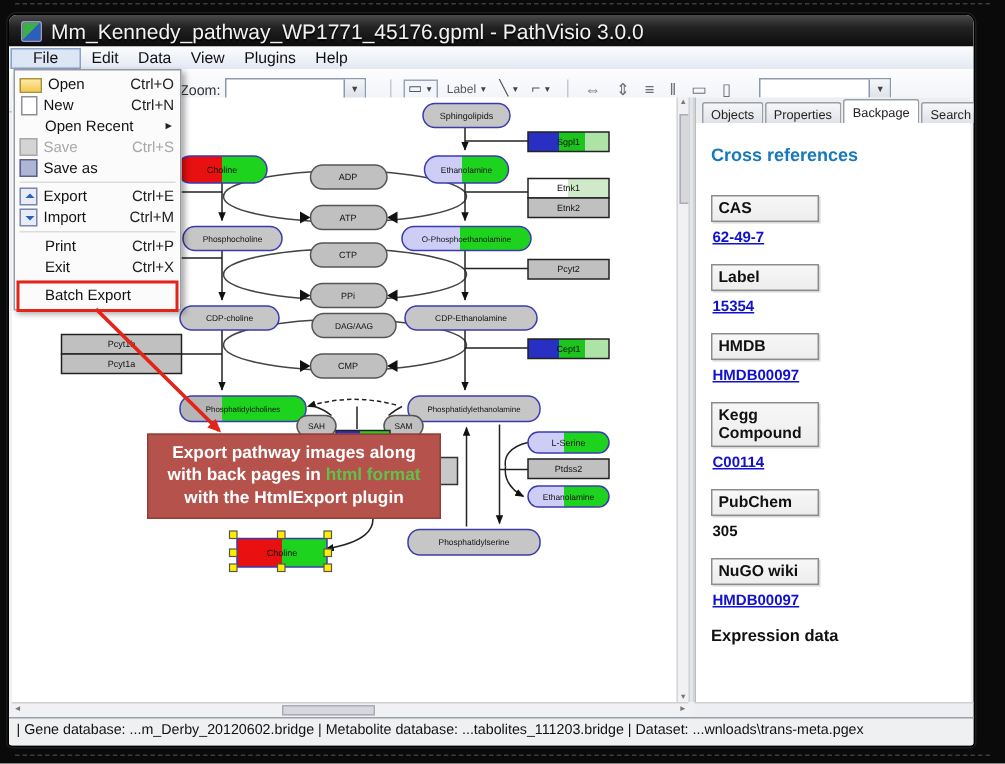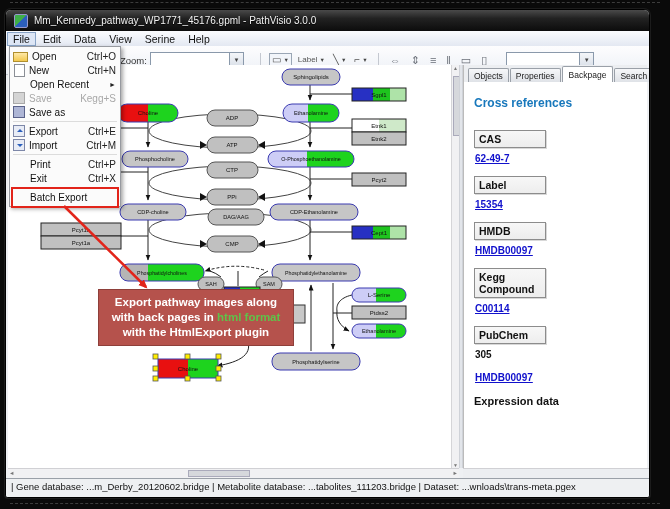--- a/index.html
+++ b/index.html
@@ -8,27 +8,27 @@
   .deco{position:absolute;left:10px;right:10px;height:0;border-top:1px dashed #3c3c3c;}
   .window{position:absolute;left:5px;top:9px;width:643px;height:487px;background:#eef0f3;
           border:1px solid #000;border-radius:6px 6px 3px 3px;overflow:hidden;
           box-shadow:0 0 0 1px #1c1c1c;}
   
   .titlebar{position:absolute;left:0;top:0;right:0;height:21px;
             background:linear-gradient(#4a4a4a,#222 40%,#0c0c0c);display:flex;align-items:center;}
   .appicon{width:12px;height:12px;margin:0 6px 0 8px;border-radius:2px;
            background:linear-gradient(135deg,#3fae49 0 50%,#2b5fbc 50% 100%);
            border:1px solid #99c;}
-  .titletext{color:#f2f2f2;font-size:10px;text-shadow:0 1px 1px #000;}
+  .titletext{color:#f2f2f2;font-size:14px;text-shadow:0 1px 1px #000;}
   
   .menubar{position:absolute;left:0;top:21px;right:0;height:15px;
            background:linear-gradient(#fbfcfe,#e3e8f2);border-bottom:1px solid #c9cdd6;
            display:flex;align-items:center;font-size:10.5px;color:#111;}
   .menubar .mb{padding:1px 6px;margin-left:1px;}
-  .menubar .mb.active{background:#dde6f5;border:1px solid #88a3c6;padding:0 5px;}
+  .menubar .mb.active{background:#dde6f5;border:1px solid #88a3c6;padding:0 14px;}
   
   .toolbar{position:absolute;left:0;top:36px;right:0;height:29px;
            background:linear-gradient(#fdfdfe,#edf0f6);border-bottom:1px solid #c2c6cf;
            display:flex;align-items:center;padding-left:114px;box-sizing:border-box;
            font-size:9.5px;color:#333;}
   .zoomlabel{margin-right:3px;font-size:9.5px;}
   .combo{background:#fff;border:1px solid #8a99ab;height:14px;display:flex;align-items:center;
          font-size:9px;color:#111;}
   .combo .val{padding:0 4px;flex:1;white-space:nowrap;margin-top:45px;}
   .combo .car{width:13px;height:100%;background:linear-gradient(#f4f6f9,#d9dfe8);
@@ -125,21 +125,21 @@
   <div class="titlebar">
     <span class="appicon"></span>
     <span class="titletext">Mm_Kennedy_pathway_WP1771_45176.gpml - PathVisio 3.0.0</span>
   </div>
 
   <div class="menubar">
     <span class="mb active">File</span>
     <span class="mb">Edit</span>
     <span class="mb">Data</span>
     <span class="mb">View</span>
-    <span class="mb">Serine</span>
+    <span class="mb">Plugins</span>
     <span class="mb">Help</span>
   </div>
 
   <div class="toolbar">
     <span class="zoomlabel">Zoom:</span>
     <span class="combo zoomcombo">
       <span class="val">100%</span>
       <span class="car">▼</span>
     </span>
     <span class="tsep"></span>
@@ -398,20 +398,21 @@
       </div>
       <div class="xsec">
         <div class="xhead">Kegg Compound</div>
         <div class="xval">C00114</div>
       </div>
       <div class="xsec">
         <div class="xhead">PubChem</div>
         <div class="xval plain">305</div>
       </div>
       <div class="xsec">
+        <div class="xhead">NuGO wiki</div>
         <div class="xval">HMDB00097</div>
       </div>
 
       <div class="expdata">Expression data</div>
     </div>
   </div>
 
   <div class="hscroll">
     <span class="la">◄</span>
     <span class="hthumb"></span>
@@ -436,21 +437,21 @@
       <span class="mishort">Ctrl+N</span>
     </div>
     <div class="mi">
       <span class="mico"></span>
       <span class="milabel">Open Recent</span>
       <span class="msub">►</span>
     </div>
     <div class="mi disabled">
       <span class="mico ico-save dis"></span>
       <span class="milabel">Save</span>
-      <span class="mishort">Kegg+S</span>
+      <span class="mishort">Ctrl+S</span>
     </div>
     <div class="mi">
       <span class="mico ico-save"></span>
       <span class="milabel">Save as</span>
       <span class="mishort"></span>
     </div>
     <div class="msep"></div>
     <div class="mi">
       <span class="mico ico-port ico-export"></span>
       <span class="milabel">Export</span>

